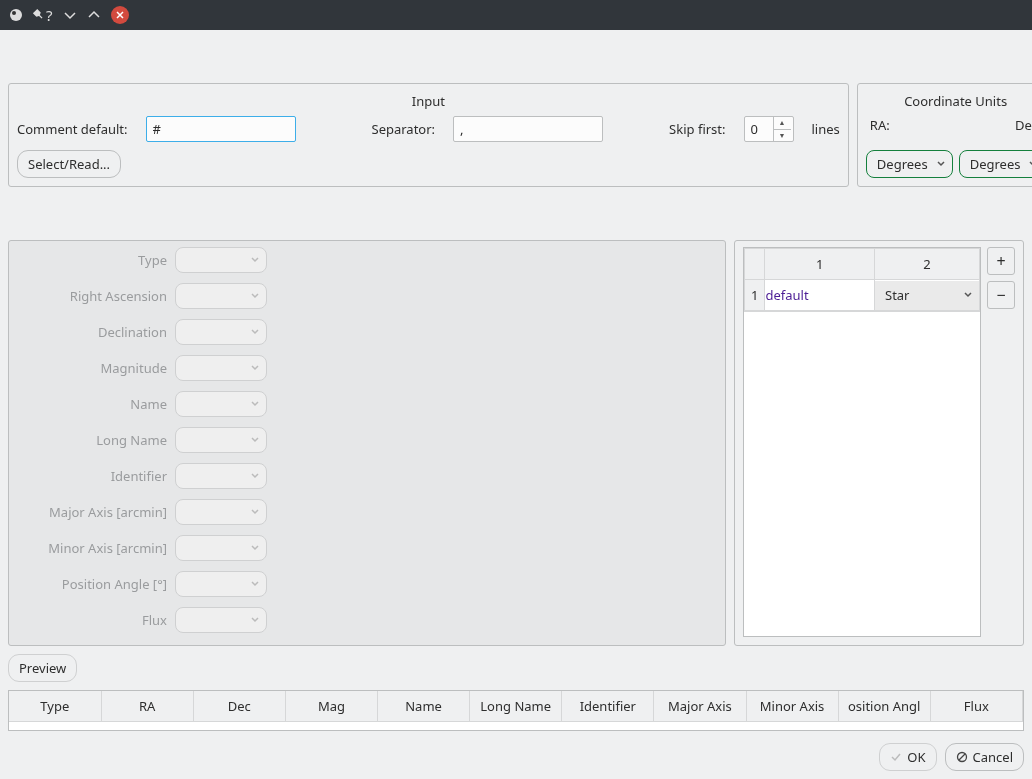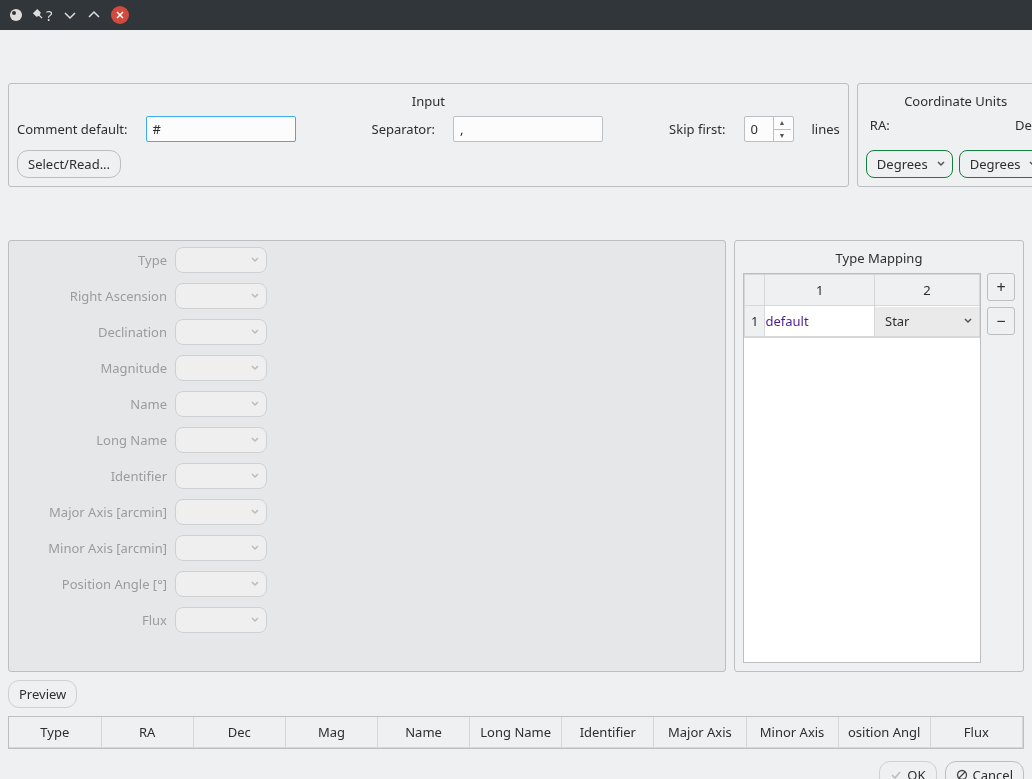--- a/index.html
+++ b/index.html
@@ -250,21 +250,20 @@
           <div class="dropdown">
             <span></span>
             <svg class="chev disabled" width="10" height="10" viewBox="0 0 10 10">
               <path d="M2 3l3 3 3-3"></path>
             </svg>
           </div>
         </div>
     </div>
 
     <div class="groupbox type-box">
-      <div class="groupbox-title">Type Mapping</div>
       <div class="type-inner">
         <div class="type-table-wrap">
           <table class="type-table">
             <tbody>
                 <tr>
               <th style="width:20px"></th>
               <th>1</th>
               <th style="width:105px">2</th>
             </tr>
             <tr>

